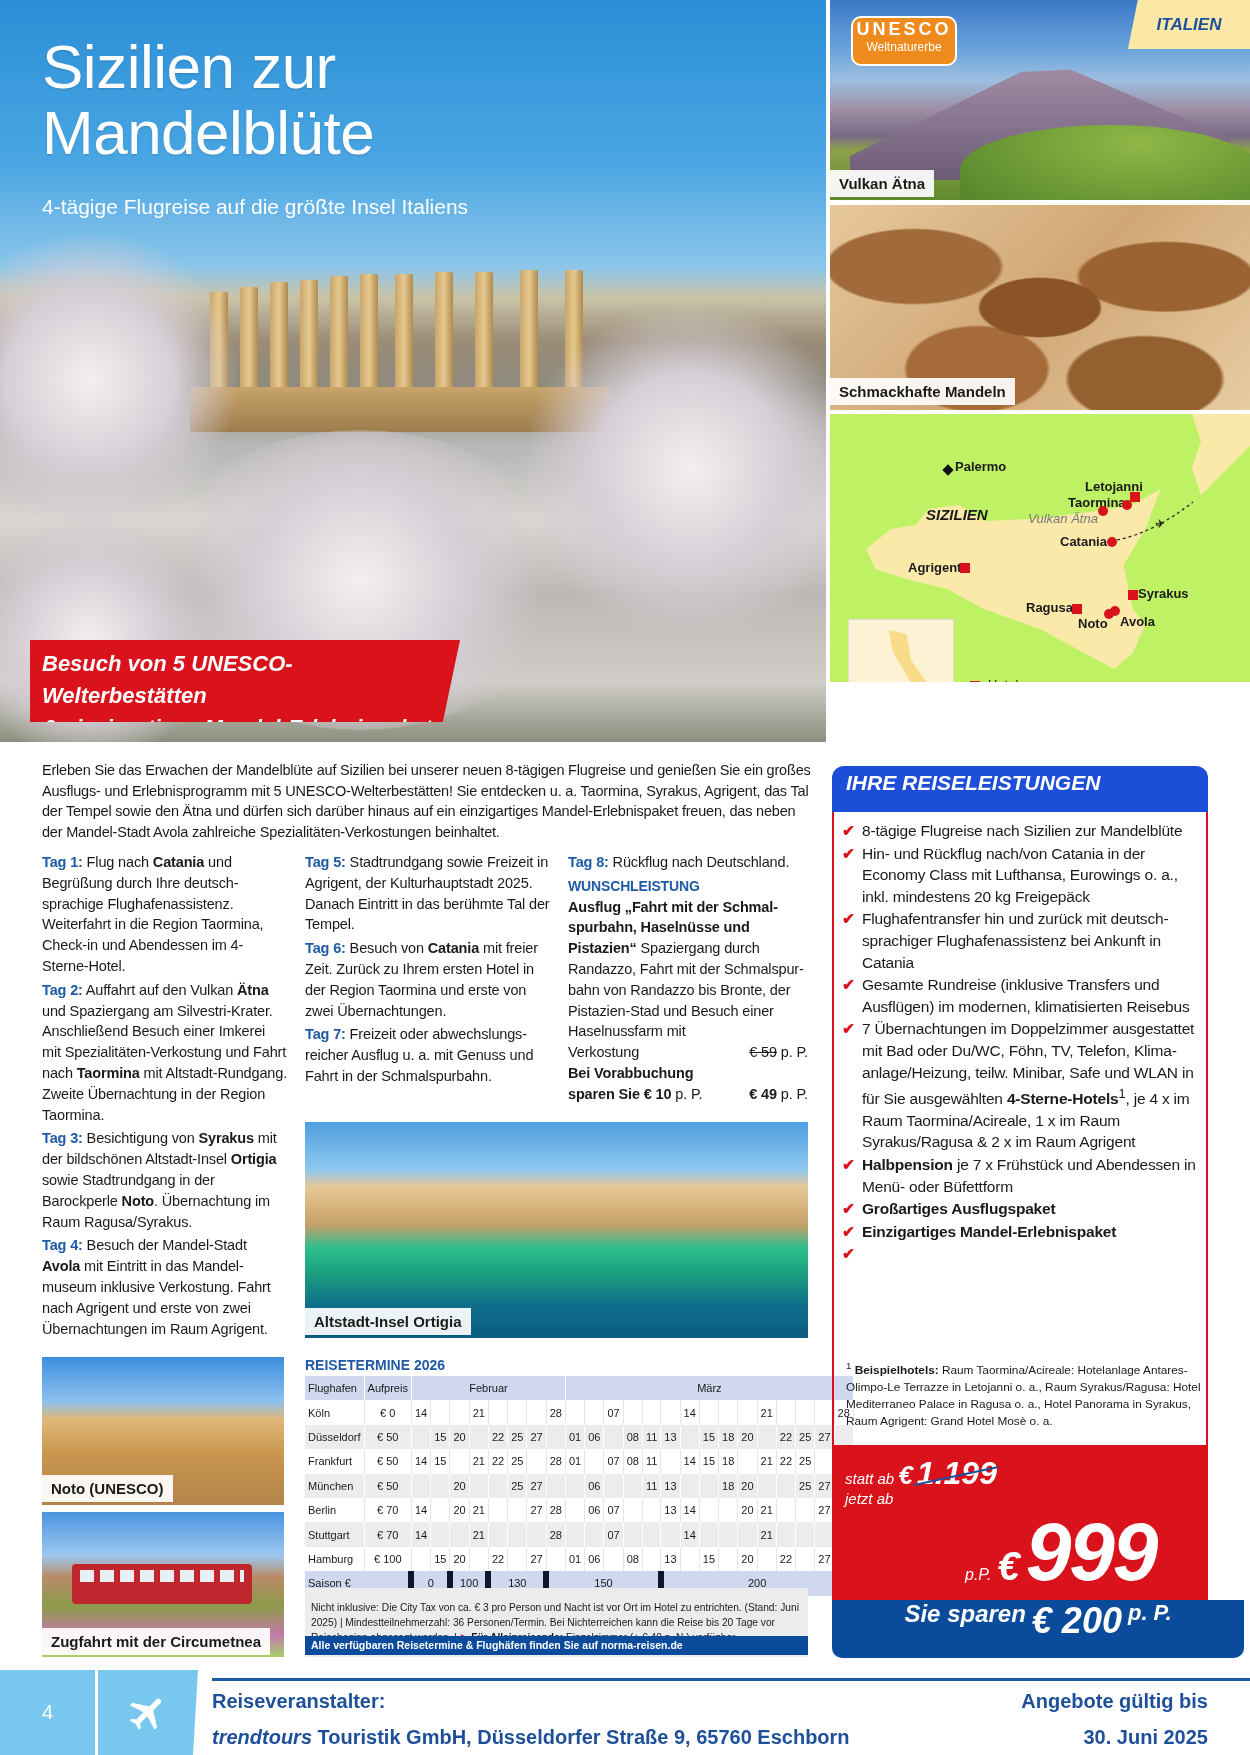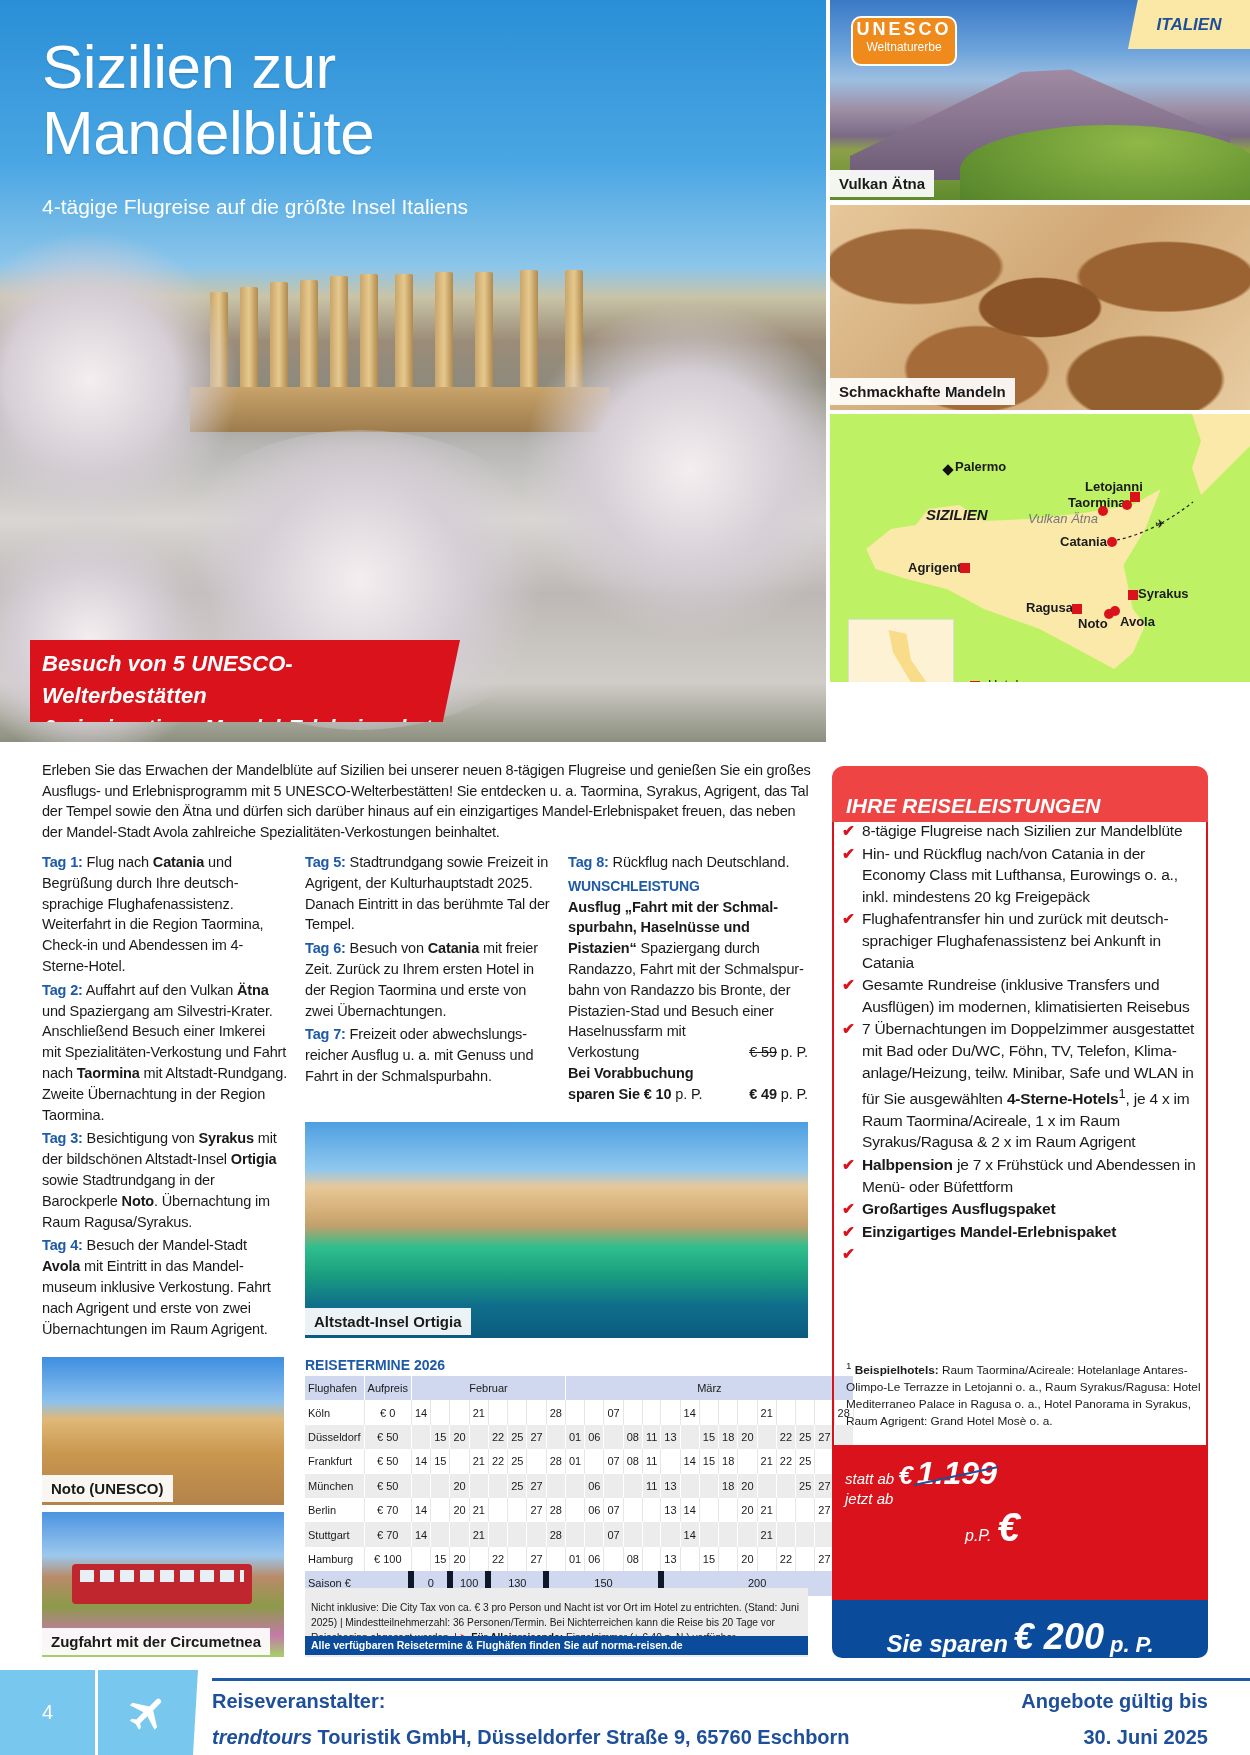--- a/index.html
+++ b/index.html
@@ -58,36 +58,36 @@
 #sched thead th{background:#cfd8ee;text-align:center}
 #sched thead th.l{text-align:left}
 #sched tbody tr:nth-child(odd) td{background:#fff;border-right:1px solid #e6e6e6}
 #sched tbody tr:nth-child(even) td{background:#ececec}
 #sched td.ap{text-align:center}
 #sched tr.saison td{background:#cfd8ee !important;text-align:center;border-right:6px solid #0f172a}
 #sched tr.saison td.l{text-align:left}
 #notes{left:305px;top:1588px;width:503px;background:#ececec;font-size:10.2px;line-height:15px;padding:12px 6px}
 #notes .arrow{color:#d9121b;font-weight:700}
 #weblink{left:305px;top:1636px;width:503px;height:19px;background:#0a4c9b;color:#fff;font-weight:700;font-size:10.5px;padding:3px 6px}
-#leistHead{left:832px;top:766px;width:376px;height:46px;background:#ef4444;border-radius:12px 12px 0 0;color:#fff;font-style:italic;font-weight:700;font-size:21px;padding:28px 14px}
+#leistHead{left:832px;top:766px;width:376px;height:46px;background:#1d4ed8;border-radius:12px 12px 0 0;color:#fff;font-style:italic;font-weight:700;font-size:21px;padding:5px 14px}
 #leistList{left:842px;top:820px;width:362px;font-size:15.5px;line-height:21.6px;letter-spacing:-0.2px}
 #leistList li{list-style:none;position:relative;padding-left:20px;margin-bottom:1px}
 #leistList li .chk{position:absolute;left:0;top:0;color:#d9121b;font-weight:700}
 #leistBorder{left:832px;top:812px;width:376px;height:633px;border-left:2px solid #d9121b;border-right:2px solid #d9121b}
 #foot1{left:846px;top:1357px;width:360px;font-size:11.8px;line-height:17px}
 #priceBox{left:832px;top:1445px;width:376px;height:155px;background:#d9121b}
 #statt{left:845px;top:1455px;color:#fff;font-style:italic;font-size:15px}
 #statt .old{font-size:32px;font-weight:700;position:relative;margin-left:4px}
 #statt .old:after{content:"";position:absolute;left:-4px;right:-2px;top:55%;height:2px;background:#1e4f9a;transform:rotate(-12deg)}
 #jetzt{left:845px;top:1490px;color:#fff;font-style:italic;font-size:15px}
 #bigprice{left:965px;top:1505px;color:#fff;font-weight:700;display:flex;align-items:baseline;gap:6px}
 #bigprice .pp{font-style:italic;font-weight:400;font-size:16px}
 #bigprice .eur{font-size:40px;font-style:italic}
 #bigprice .num{font-size:82px;letter-spacing:-2px;font-style:italic}
-#saveBox{left:832px;top:1600px;width:376px;height:58px;background:#0a4c9b;border-radius:0 0 10px 10px;color:#fff;font-style:italic;font-weight:700;display:flex;align-items:flex-end;justify-content:center;gap:6px}
+#saveBox{left:832px;top:1600px;width:412px;height:58px;background:#0a4c9b;border-radius:0 0 10px 10px;color:#fff;font-style:italic;font-weight:700;display:flex;align-items:flex-start;justify-content:center;gap:6px}
 #saveBox .s1{font-size:24px}
 #saveBox .s2{font-size:36px}
 #saveBox .s3{font-size:22px}
 
 #pgnum{left:0;top:1670px;width:95px;height:85px;background:#77c7ee;color:#fff;font-size:20px;display:flex;align-items:center;justify-content:center}
 #plane{left:98px;top:1670px;width:100px;height:85px;background:#77c7ee;clip-path:polygon(0 0,100% 0,95% 100%,0 100%);display:flex;align-items:center;justify-content:center}
 #footLine{left:212px;top:1678px;width:1038px;height:3px;background:#1e5aa6}
 #veran{left:212px;top:1690px;color:#1e4f9a;font-weight:700;font-size:20px}
 #firm{left:212px;top:1726px;color:#1e4f9a;font-weight:700;font-size:20px}
 #firm i{font-style:italic}
@@ -451,20 +451,21 @@
     <li><span class="chk">✔</span></li>
   </ul>
 <div id="foot1" class="abs"><sup>1</sup><b> Beispielhotels:</b><span> Raum Taormina/Acireale: Hotelanlage Antares-Olimpo-Le Terrazze in Letojanni o. a., Raum Syrakus/Ragusa: Hotel Mediterraneo Palace in Ragusa o. a., Hotel Panorama in Syrakus, Raum Agrigent: Grand Hotel Mosè o. a.</span></div>
 
 <div id="priceBox" class="abs"></div>
 <div id="statt" class="abs"><span>statt ab</span> <b style="font-size:26px">€</b><span class="old">1.199</span></div>
 <div id="jetzt" class="abs">jetzt ab</div>
 <div id="bigprice" class="abs">
     <span class="pp">p.P.</span>
     <span class="eur">€</span>
+    <span class="num">999</span>
   </div>
 <div id="saveBox" class="abs">
     <span class="s1">Sie sparen</span>
     <span class="s2">€ 200</span>
     <span class="s3">p. P.</span>
   </div>
 
 <div id="pgnum" class="abs">4</div>
 <div id="plane" class="abs">
   <svg width="44" height="44" viewBox="0 0 24 24">

